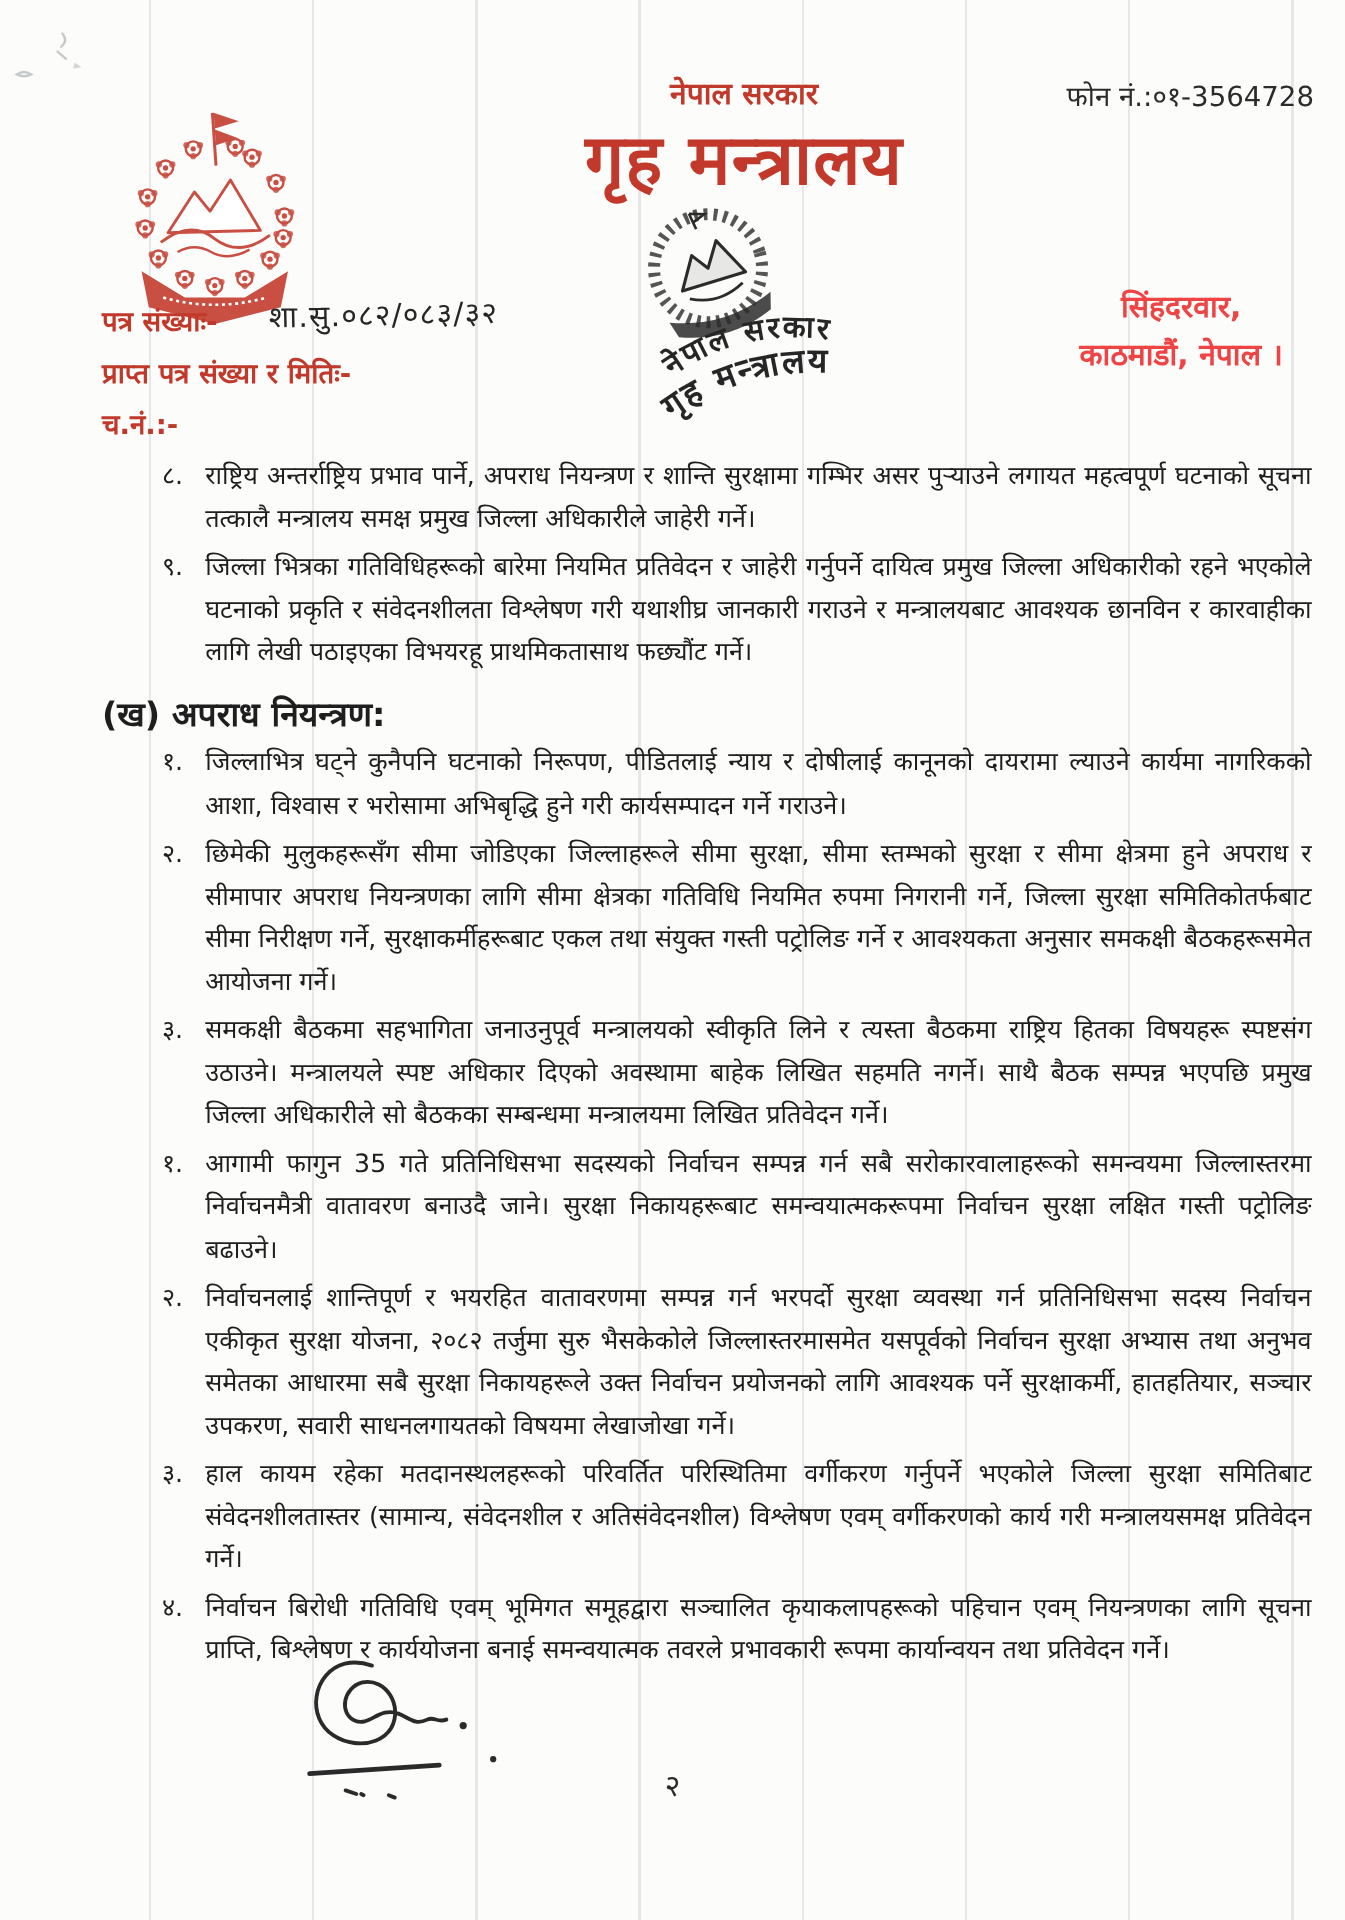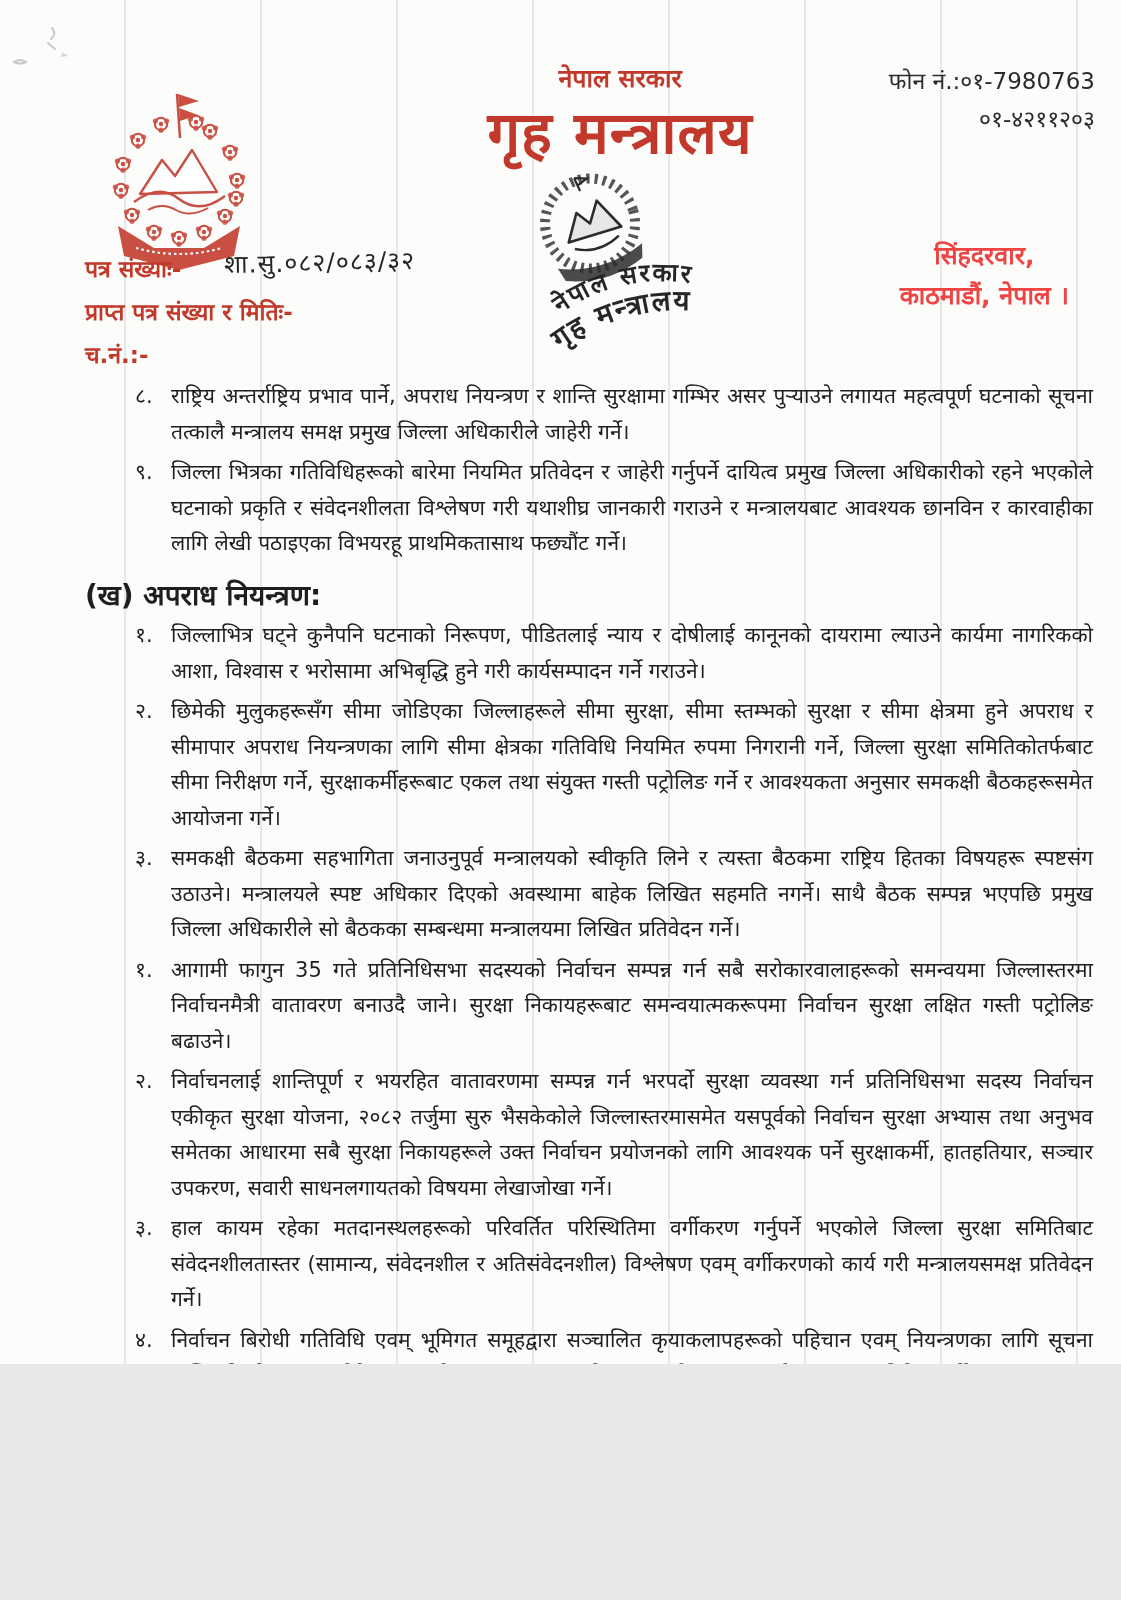--- a/index.html
+++ b/index.html
@@ -1,18 +1,18 @@
 <!DOCTYPE html>
 <html><head>
 <meta charset="utf-8">
 <style>
   html,body{margin:0;padding:0;background:#e8e8e6;}
   .page{
     position:relative;
-    width:1121px;height:1364px;
+    width:1121px;height:1600px;
     margin:0 auto;
     background:#fcfcfa;
     font-family:"DejaVu Sans",sans-serif;
     color:#1e1e1e;
     overflow:hidden;
   }
   
   .page::before{
     content:"";
     position:absolute;inset:0;
@@ -112,22 +112,21 @@
     <path d="M44,130 q14,-8 28,0 q14,8 32,-2" fill="none" stroke="#c94f43" stroke-width="2"></path>
 
     <path d="M14,146 L50,168 L100,168 L136,146 L130,176 L75,190 L20,176 Z" fill="#c94f43"></path>
     <path d="M32,168 Q75,180 118,168" fill="none" stroke="#fff" stroke-width="2.2" stroke-dasharray="2.5 3"></path>
   </svg>
 
   <div class="hdr-gov">नेपाल सरकार</div>
   <div class="hdr-ministry">गृह मन्त्रालय</div>
 
   <div class="hdr-contact">
-    <div>फोन नं.:०१-7980763</div>
-    <div>०१-४२११२०३</div>
+    <div>फोन नं.:०१-3564728</div>
   </div>
 
   <div class="hdr-address">
     <div>सिंहदरवार,</div>
     <div>काठमाडौं, नेपाल ।</div>
   </div>
 
   <div class="hdr-refs">
     <div>पत्र संख्याः-</div>
     <div>प्राप्त पत्र संख्या र मितिः-</div>

